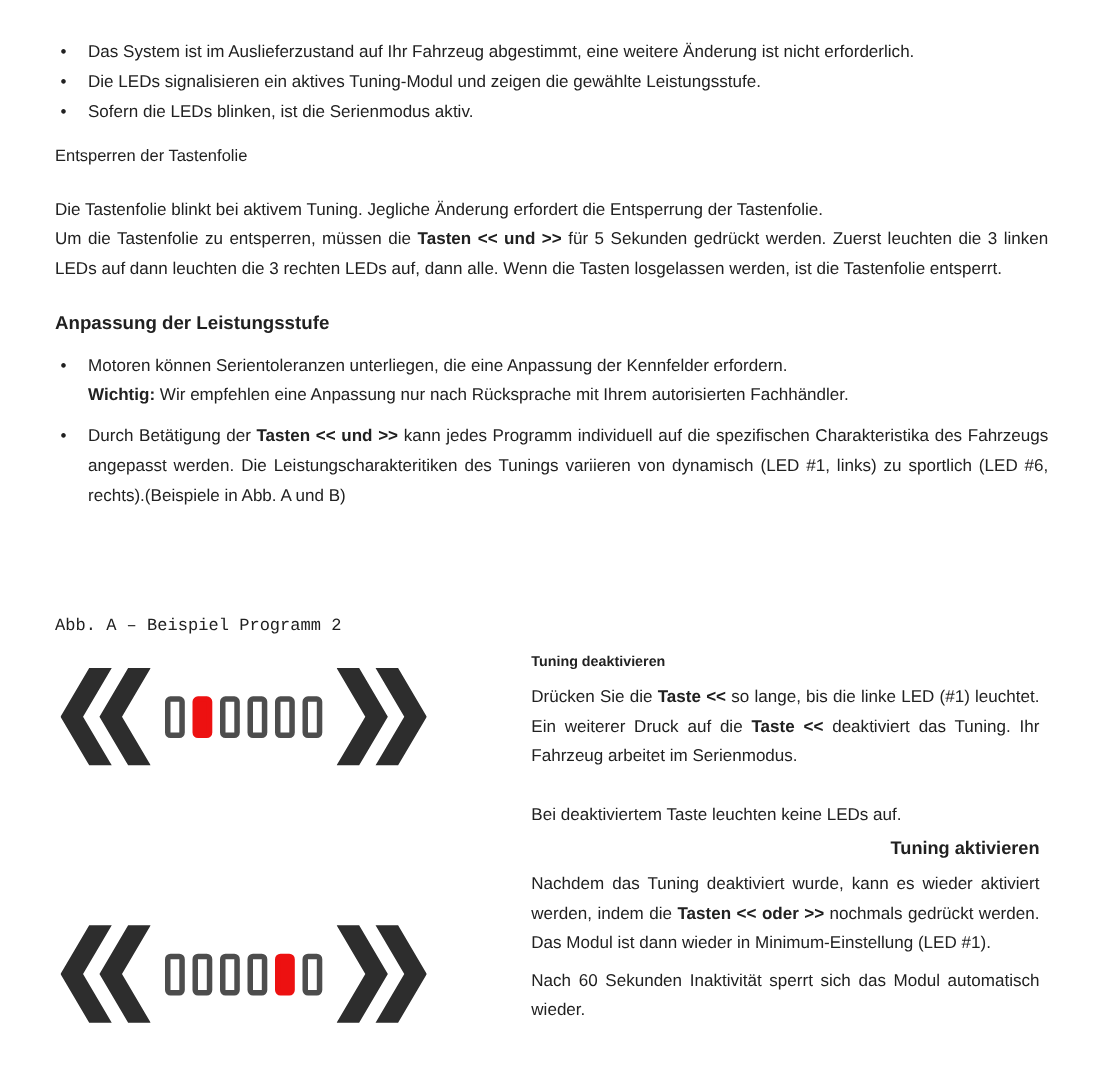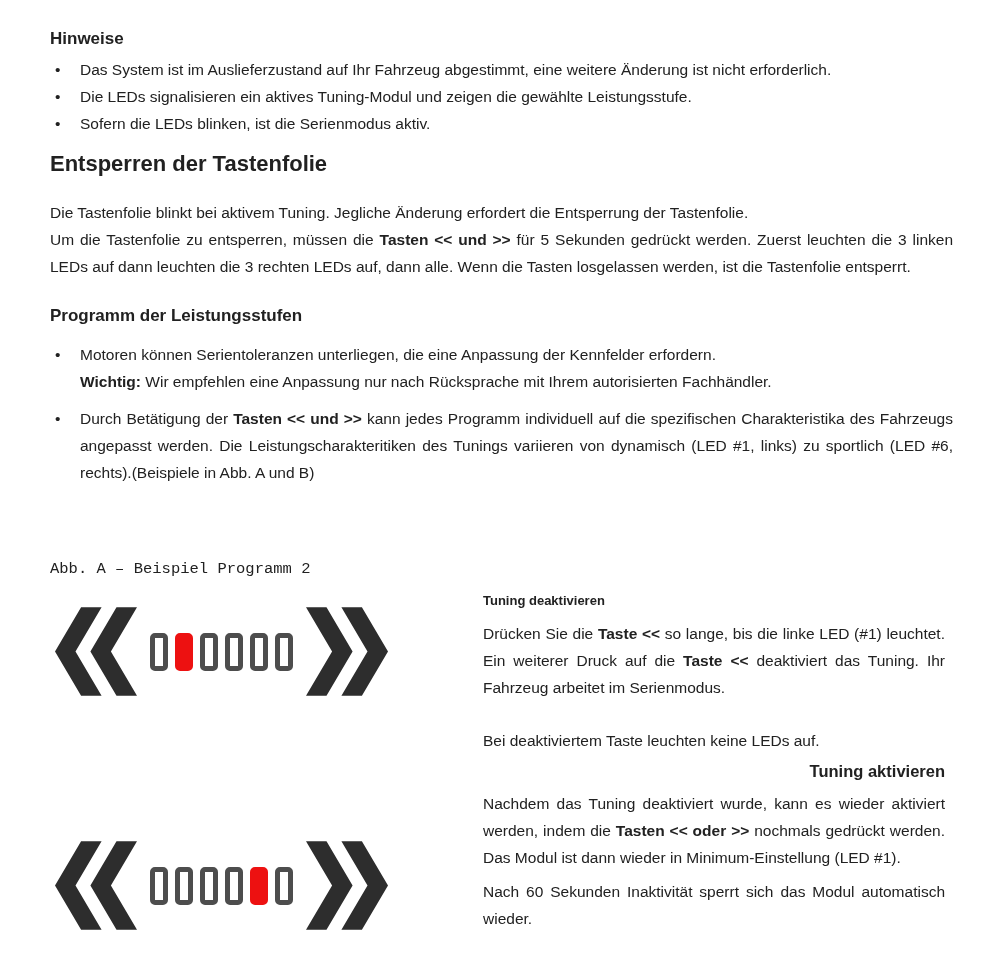--- a/index.html
+++ b/index.html
@@ -14,21 +14,21 @@
     line-height:27px;
     overflow:hidden;
   }
   .topblock{position:absolute;left:50px;top:28px;width:903px;}
   .h1{font-weight:bold;font-size:17px;line-height:22px;margin:0;}
   .bullets{margin-top:6px;}
   .bullet{display:flex;margin:0;}
   .bullet .dot{flex:0 0 30px;padding-left:5px;box-sizing:border-box;}
   .bullet .btext{flex:1;}
   .just{text-align:justify;}
-  .h2{font-weight:bold;font-size:22px;line-height:22px;margin:16px 0 0 0;}
+  .h2{font-weight:normal;font-size:15px;line-height:22px;margin:16px 0 0 0;}
   .p-first{margin:24px 0 0 0;}
   .p-rest{margin:0;}
   .h3{font-weight:bold;font-size:17px;line-height:22px;margin:25px 0 0 0;}
   .bullets-anp{margin-top:14px;}
   .bullet-gap{margin-top:10px;}
 
   .caption{position:absolute;left:50px;margin:0;line-height:27px;font-family:Liberation Mono, monospace;}
   .figure{position:absolute;display:flex;align-items:center;gap:13px;}
   .ledrow{display:flex;align-items:center;gap:7px;}
   .led{
@@ -50,21 +50,20 @@
   .rp3{margin:8px 0 0 0;}
   .rp4{margin:7px 0 0 0;}
 </style>
 </head>
 <body>
 
 <div class="page">
 
   <div class="topblock">
 
-    <p class="h1">Hinweise</p>
 
     <div class="bullets">
       <div class="bullet">
         <span class="dot">•</span>
         <span class="btext just">Das System ist im Auslieferzustand auf Ihr Fahrzeug abgestimmt, eine weitere Änderung ist nicht erforderlich.</span>
       </div>
       <div class="bullet">
         <span class="dot">•</span>
         <span class="btext">Die LEDs signalisieren ein aktives Tuning-Modul und zeigen die gewählte Leistungsstufe.</span>
       </div>
@@ -72,21 +71,21 @@
         <span class="dot">•</span>
         <span class="btext">Sofern die LEDs blinken, ist die Serienmodus aktiv.</span>
       </div>
     </div>
 
     <p class="h2">Entsperren der Tastenfolie</p>
 
     <p class="p-first">Die Tastenfolie blinkt bei aktivem Tuning. Jegliche Änderung erfordert die Entsperrung der Tastenfolie.</p>
     <p class="p-rest just">Um die Tastenfolie zu entsperren, müssen die <b>Tasten &lt;&lt; und &gt;&gt;</b> für 5 Sekunden gedrückt werden. Zuerst leuchten die 3 linken LEDs auf dann leuchten die 3 rechten LEDs auf, dann alle. Wenn die Tasten losgelassen werden, ist die Tastenfolie entsperrt.</p>
 
-    <p class="h3">Programm der Leistungsstufen</p>
+    <p class="h3">Anpassung der Leistungsstufe</p>
 
     <div class="bullets-anp">
       <div class="bullet">
         <span class="dot">•</span>
         <span class="btext">Motoren können Serientoleranzen unterliegen, die eine Anpassung der Kennfelder erfordern.<br><b>Wichtig:</b> Wir empfehlen eine Anpassung nur nach Rücksprache mit Ihrem autorisierten Fachhändler.</span>
       </div>
       <div class="bullet bullet-gap">
         <span class="dot">•</span>
         <span class="btext just">Durch Betätigung der <b>Tasten &lt;&lt; und &gt;&gt;</b> kann jedes Programm individuell auf die spezifischen Charakteristika des Fahrzeugs angepasst werden. Die Leistungscharakteritiken des Tunings variieren von dynamisch (LED #1, links) zu sportlich (LED #6, rechts).(Beispiele in Abb. A und B)</span>
       </div>

